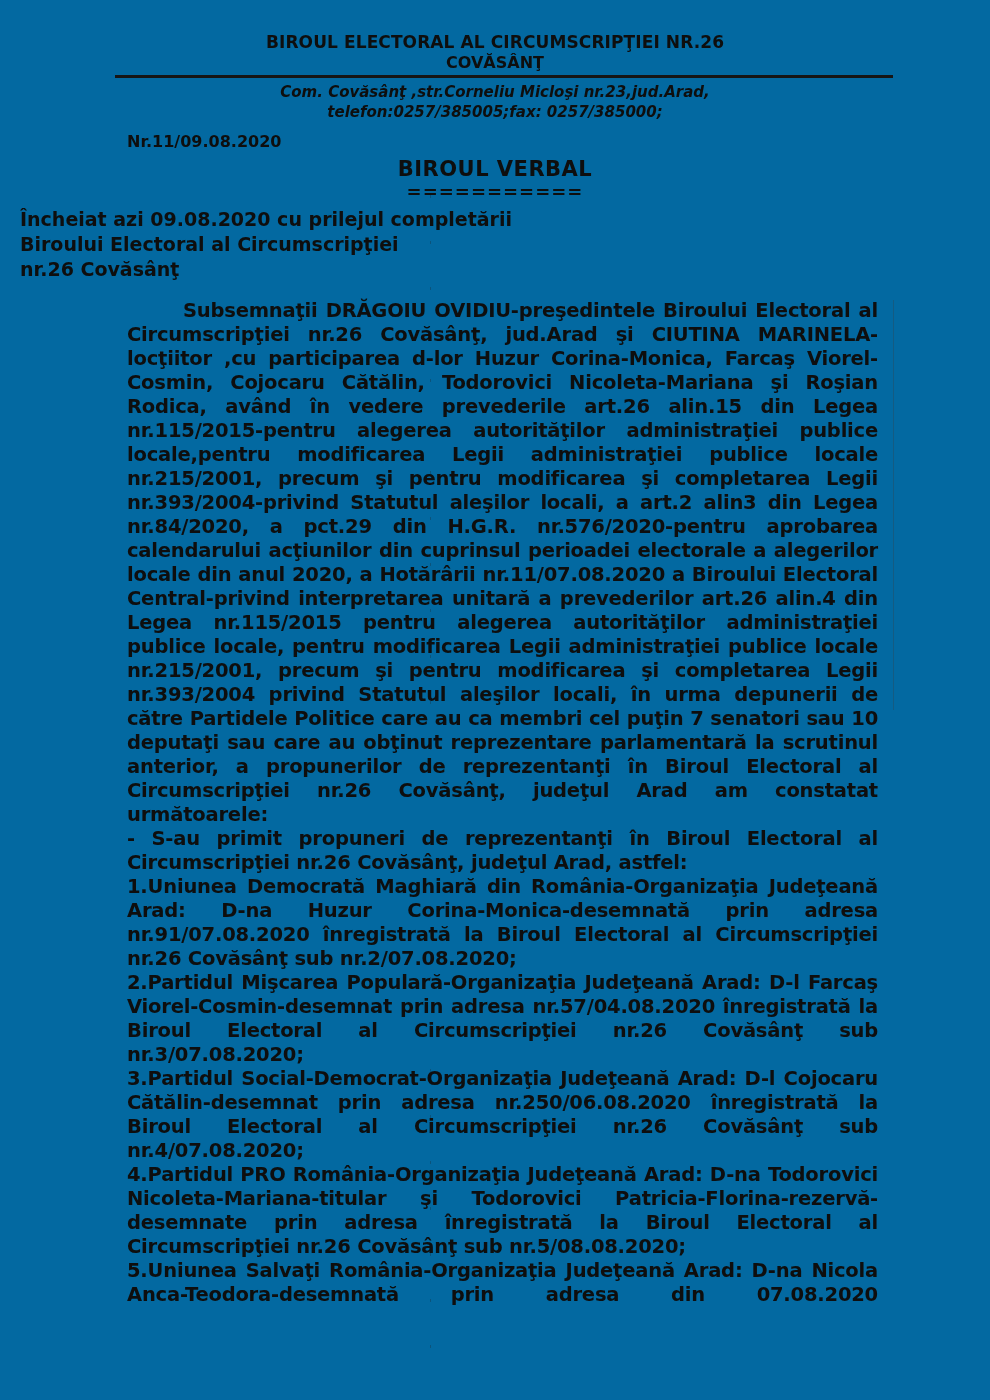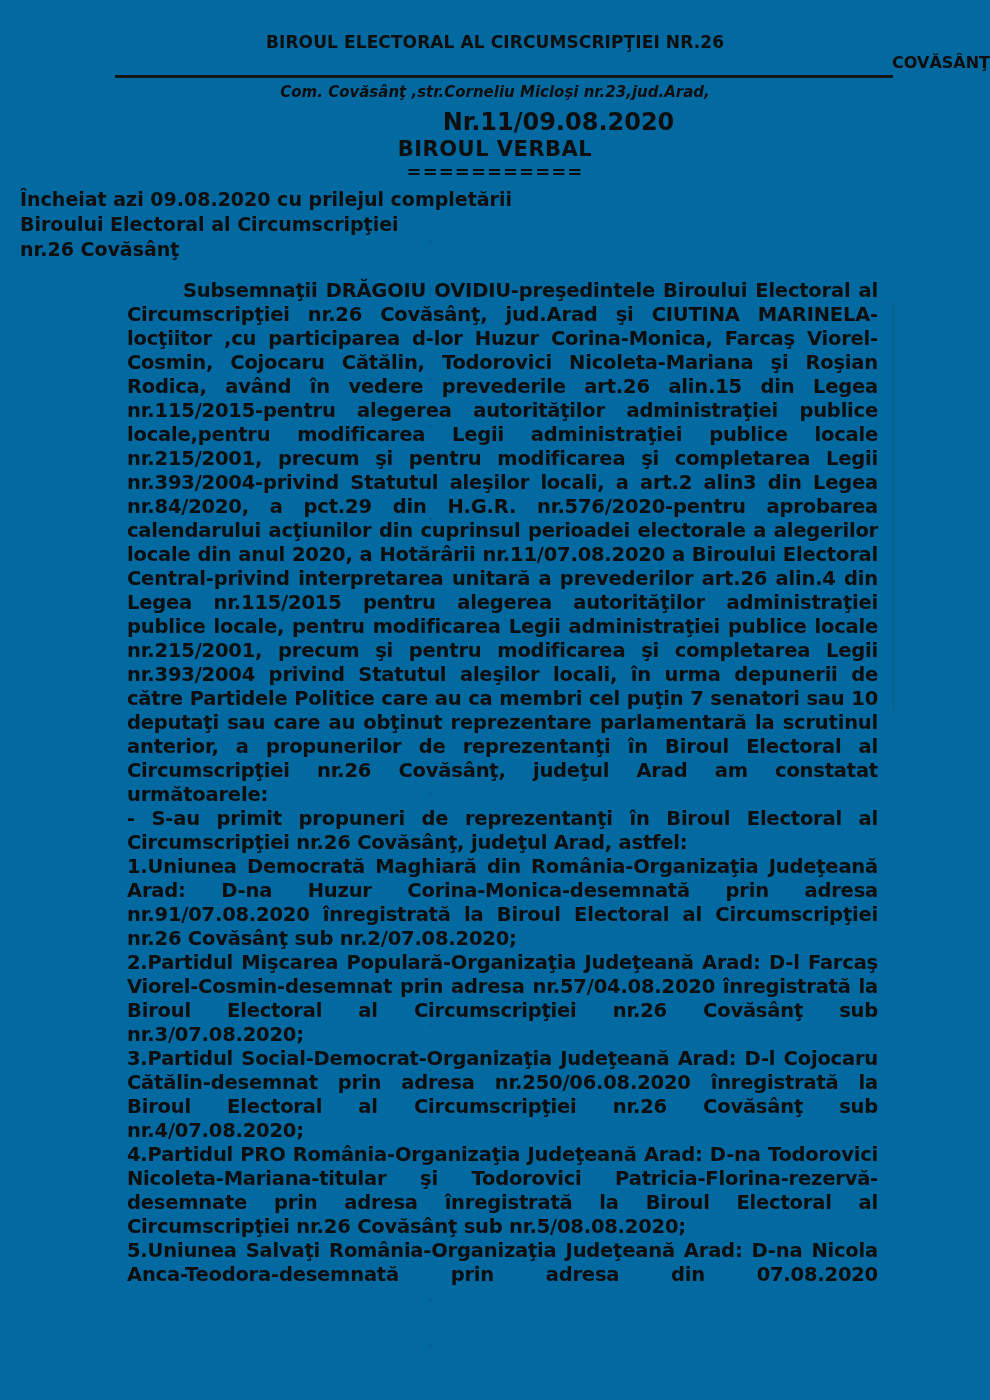--- a/index.html
+++ b/index.html
@@ -25,38 +25,37 @@
     text-align: center;
   }
   .org1 {
     font-size: 17px;
     line-height: 21px;
     letter-spacing: 0.1px;
   }
   .org2 {
     font-size: 16px;
     line-height: 19px;
-    text-align: right;
   }
   .lh-divider {
     height: 3px;
     background: #161616;
     width: 778px;
     margin: 3px 0 4px 115px;
   }
   .addr {
     font-size: 15px;
     line-height: 20px;
     font-style: italic;
   }
   
   .doc-number {
-    text-align: center;
+    text-align: left;
     margin: 8px 0 0 127px;
-    font-size: 24px;
+    font-size: 16px;
     line-height: 24px;
   }
   .title {
     text-align: center;
     font-size: 21px;
     line-height: 25px;
     margin-top: 3px;
     letter-spacing: 0.5px;
   }
   .equals {
@@ -110,20 +109,21 @@
 </head>
 <body>
 
 <div class="page">
 
   <div class="letterhead">
     <div class="org1">BIROUL ELECTORAL AL CIRCUMSCRIPŢIEI NR.26</div>
     <div class="org2">COVĂSÂNŢ</div>
     <div class="lh-divider"></div>
     <div class="addr">Com. Covăsânţ ,str.Corneliu Micloşi nr.23,jud.Arad,</div>
+    <div class="addr">telefon:0257/385005;fax: 0257/385000;</div>
   </div>
 
   <div class="doc-number">Nr.11/09.08.2020</div>
 
   <div class="title">BIROUL VERBAL</div>
   <div class="equals">===========</div>
 
   <div class="subtitle-line subtitle-first">Încheiat azi  09.08.2020 cu prilejul completării</div>
   <div class="subtitle-line">Biroului Electoral al Circumscripţiei</div>
   <div class="subtitle-line">nr.26 Covăsânţ</div>

